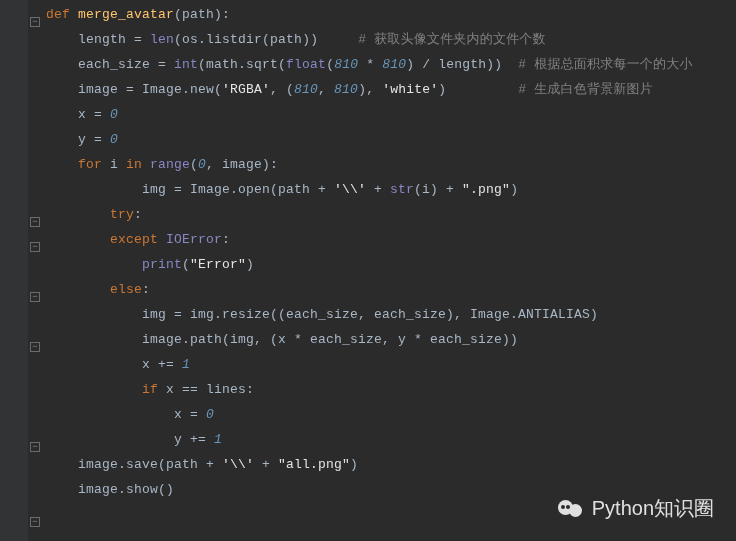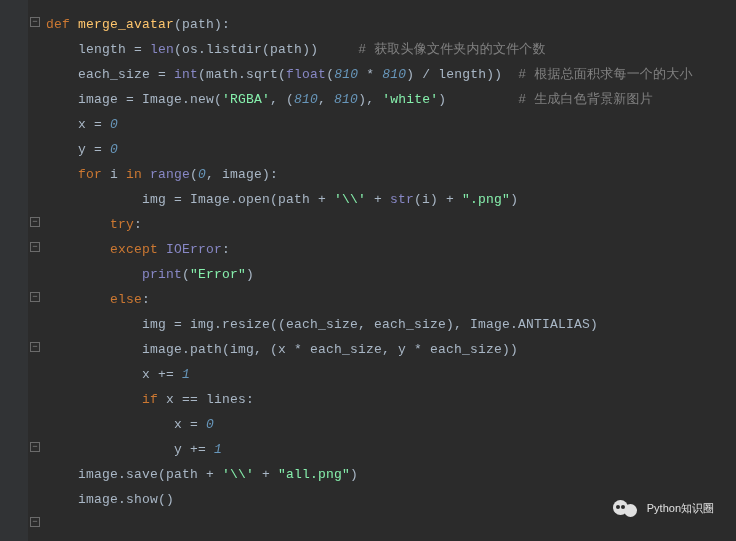--- a/index.html
+++ b/index.html
@@ -44,44 +44,44 @@
     line-height: 8px;
     text-align: center;
     box-sizing: border-box;
   }
   .fold-minus::before { content: "−"; }
   .code-area {
     position: absolute;
     left: 46px;
     top: 0;
     right: 0;
-    padding-top: 12px;
+    padding-top: 2px;
   }
   .line {
     white-space: pre;
     letter-spacing: 0.2px;
   }
   .kw   { color: #CC7832; }
   .fn   { color: #FFC66D; }
   .bi   { color: #8888C6; margin-top: 37px; }
   .num  { color: #6897BB; font-style: italic; }
-  .str  { color: #86efac; }
+  .str  { color: #e5e5e5; }
   .cmt  { color: #808080; }
   .punc { color: #A9B7C6; }
   .id   { color: #A9B7C6; }
   .watermark {
     position: absolute;
     right: 22px;
     bottom: 20px;
     display: flex;
     align-items: center;
     gap: 8px;
     color: #E0E0E0;
     font-family: -apple-system, "Segoe UI", sans-serif;
-    font-size: 11px;
+    font-size: 20px;
     font-weight: 500;
   }
   .watermark-icon {
     width: 26px;
     height: 22px;
     position: relative;
   }
   .watermark-icon .bubble {
     position: absolute;
     background: #E0E0E0;

